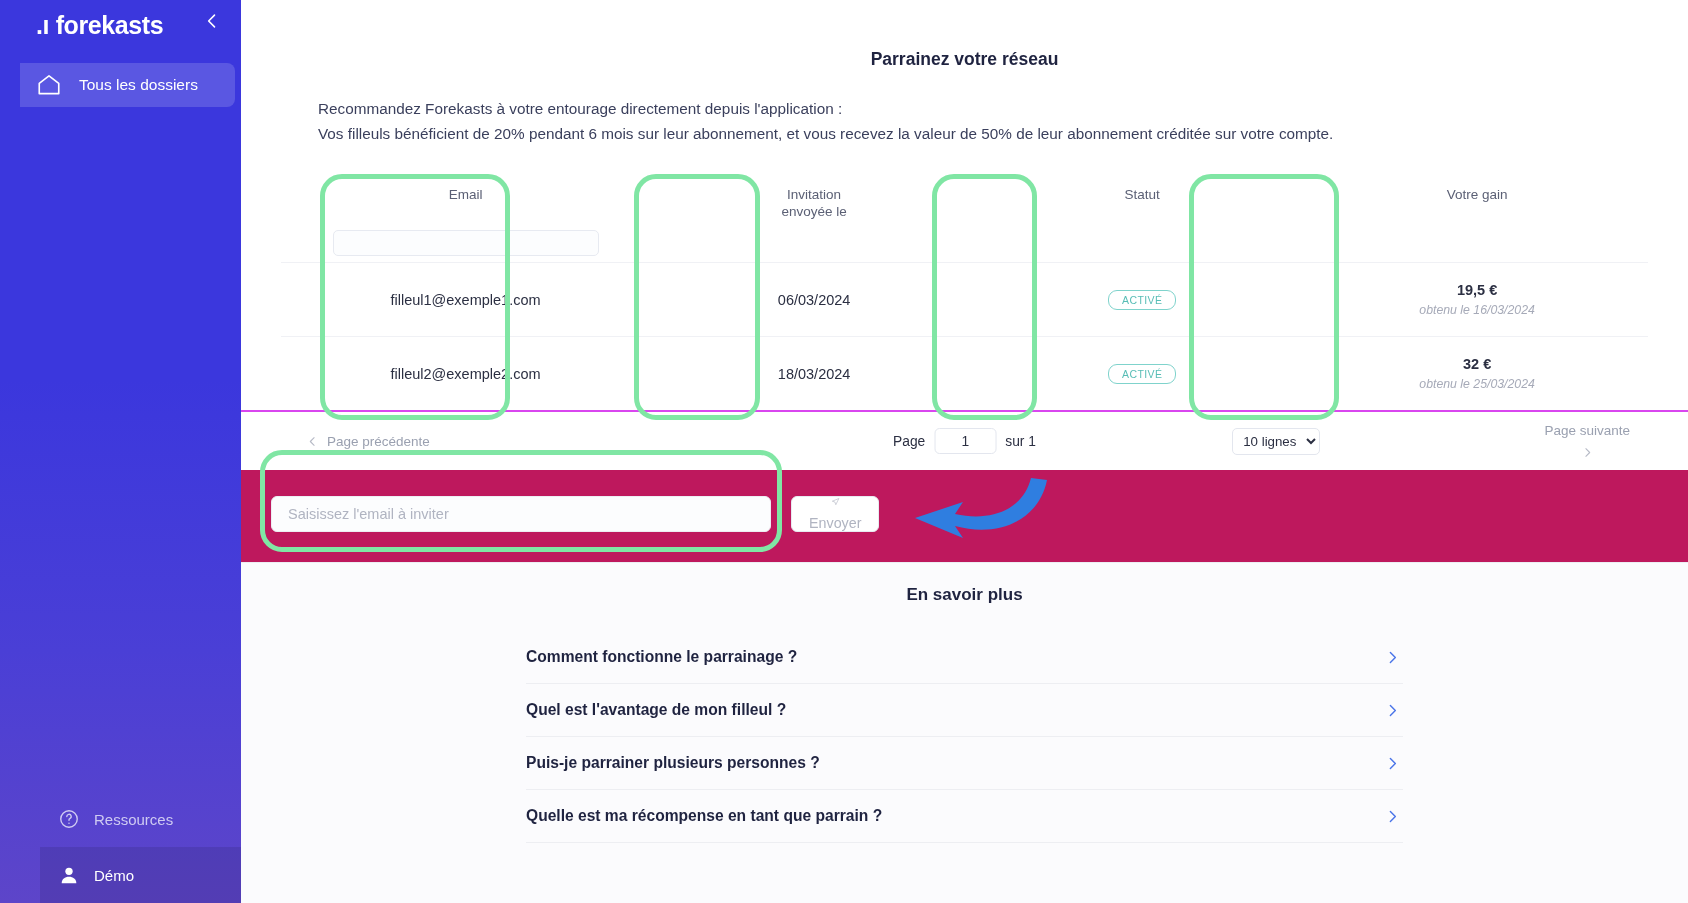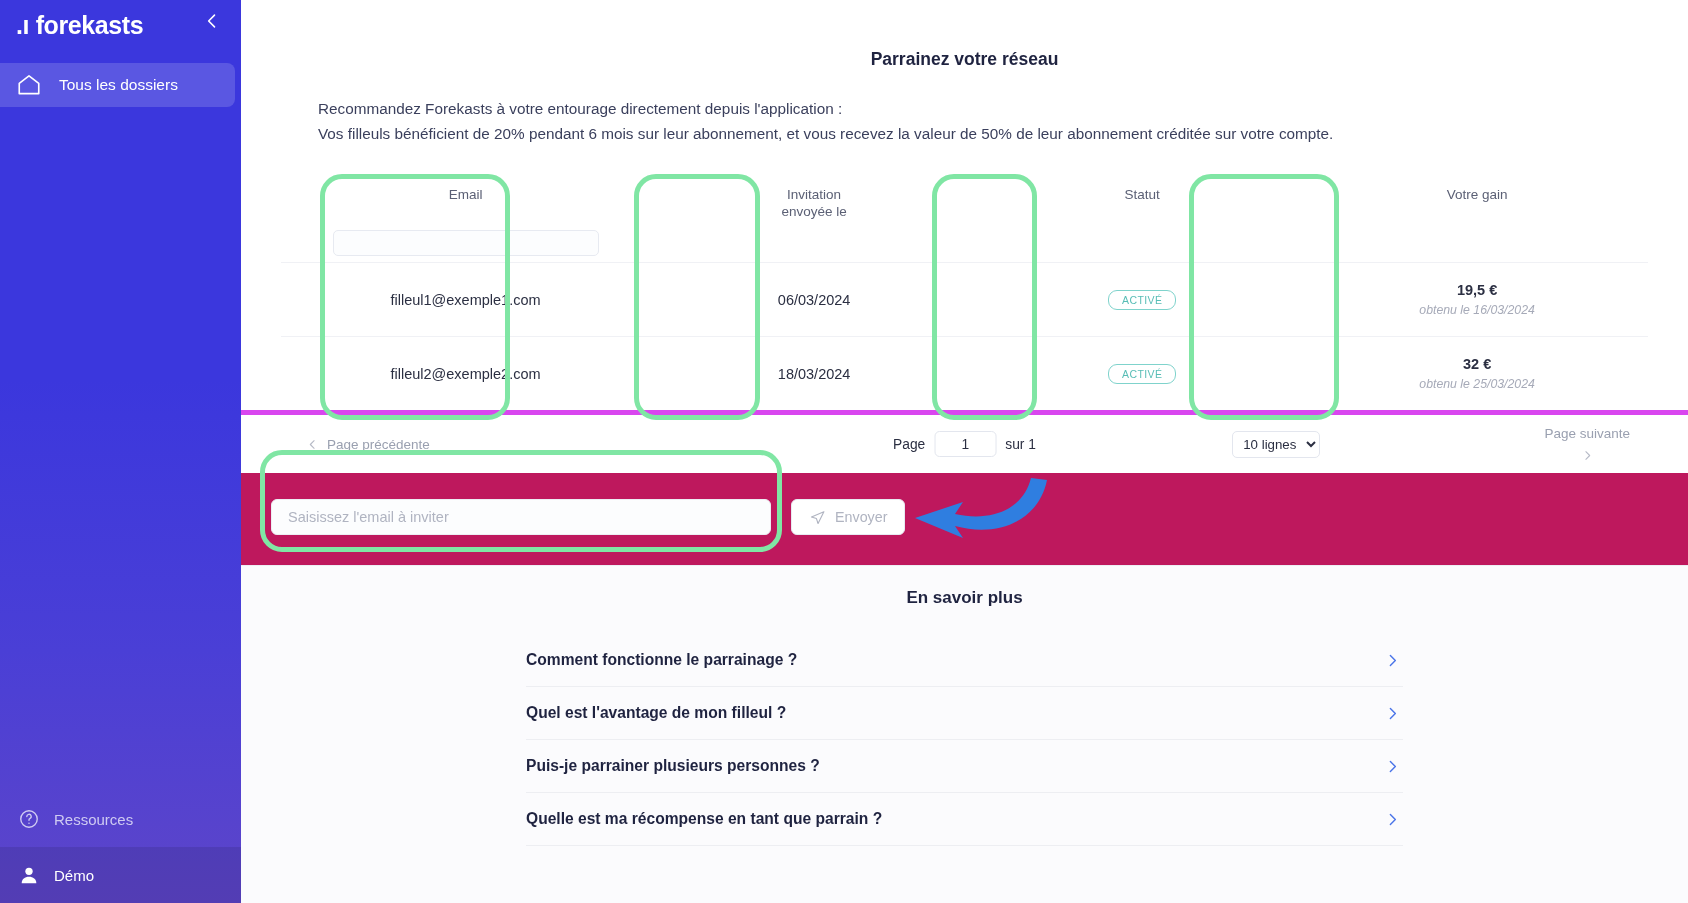--- a/index.html
+++ b/index.html
@@ -9,21 +9,21 @@
     background:#ffffff;
     color:#2b2f42;
     -webkit-font-smoothing:antialiased;
   }
   .app { display:flex; width:1688px; height:903px; position:relative; }
 
   
   .sidebar {
     width:241px; height:903px; flex:0 0 241px;
     background:linear-gradient(180deg,#3b37dd 0%,#3b37dd 42%,#4a3fd6 72%,#5d45c9 100%);
-    position:relative; color:#fff;
+    position:relative; color:#fff;padding-left:20px;
   }
   .logo-row {
     height:50px; display:flex; align-items:center;
     padding:0 16px; position:relative;
   }
   .logo {
     font-size:25px; font-weight:bold; letter-spacing:-0.4px;
     color:#fff; line-height:1; white-space:nowrap;
   }
   .collapse-btn {
@@ -34,20 +34,21 @@
   .nav-item {
     margin:13px 6px 0 0; height:44px; border-radius:0 8px 8px 0;
     display:flex; align-items:center; gap:17px; padding-left:16px;
     background:rgba(255,255,255,0.16); cursor:pointer;
   }
   .nav-item .label { font-size:15.5px; color:#fff; }
   .sidebar-bottom { position:absolute; bottom:0; left:0; right:0; }
   .sb-item {
     height:56px; display:flex; align-items:center; gap:14px; padding-left:18px;
     cursor:pointer;
+    margin-left:40px;
   }
   .sb-item.resources { color:#cfcbf2; font-size:15px; }
   .sb-item.user { background:rgba(0,0,0,0.10); color:#fff; font-size:15px; }
 
   
   .main {
     flex:1; height:903px; position:relative; overflow:hidden;
     background:#fbfbfd;
   }
   .panel-top {
@@ -88,21 +89,21 @@
   .badge {
     display:inline-block; border:1px solid #7fd3cc; color:#58bdb6;
     border-radius:9px; font-size:10.5px; letter-spacing:0.4px;
     padding:3px 13px 3px 13px; background:#fff;
   }
   .gain-amount { font-size:14.5px; font-weight:600; color:#2b2f42; }
   .gain-sub { font-size:12.3px; color:#a6aab8; font-style:italic; margin-top:5px; }
 
   
   .pagination {
-    display:flex; align-items:center; border-top:5px solid #d946ef;
+    display:flex; align-items:center; border-top:2px solid #d946ef;
     padding:11px 40px 11px 40px; font-size:13.5px; color:#9aa0b0;
     position:relative;
   }
   .pg-prev, .pg-next { display:flex; align-items:center; gap:8px; cursor:pointer; }
   .pg-prev { flex:0 0 auto; margin-left:25px; }
   .pg-next { margin-left:auto; margin-right:18px;flex-direction:column; }
   .pg-center {
     position:absolute; left:50%; transform:translateX(-50%);
     display:flex; align-items:center; gap:9px; color:#2b2f42; font-size:13.8px;
   }
@@ -127,20 +128,21 @@
     flex:0 0 500px; height:36px; border:1px solid #eceef3; border-radius:6px;
     background:#fcfdfe; padding:0 16px; font-size:14.5px; color:#2b2f42;
     font-family:"Liberation Sans", sans-serif;
   }
   .invite-input::placeholder { color:#b0b4c1; }
   .send-btn {
     display:flex; align-items:center; gap:9px; height:36px;
     border:1px solid #e7eaf1; border-radius:6px; background:#fff;
     padding:0 17px; font-size:14.3px; color:#b0b4c1; cursor:pointer;
     font-family:"Liberation Sans", sans-serif;
+    flex-direction:column;
   }
 
   
   .faq-section { background:#fbfbfd; padding-top:22px; }
   .faq-title {
     text-align:center; font-size:17px; font-weight:bold; color:#1f2340;
     margin-bottom:26px;
   }
   .faq-list { padding:0 285px 0 285px; }
   .faq-item {

